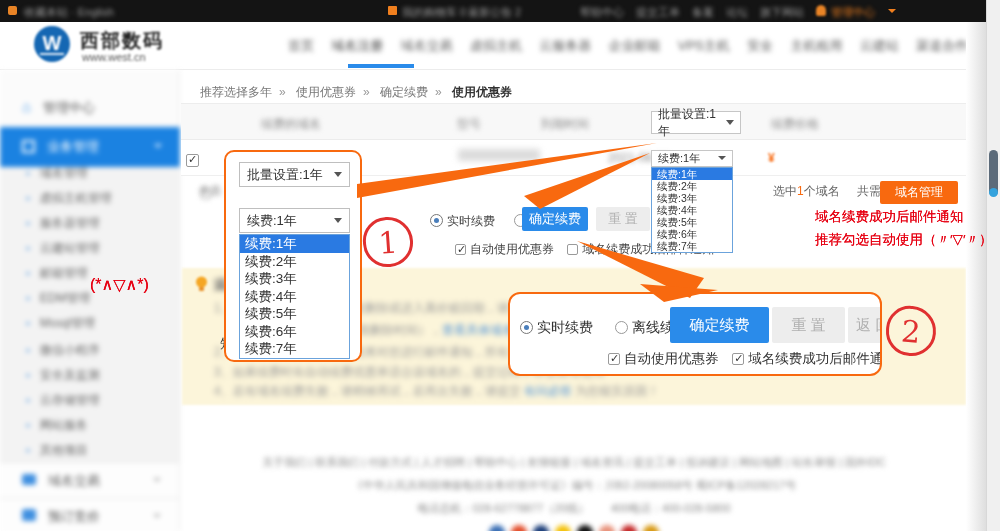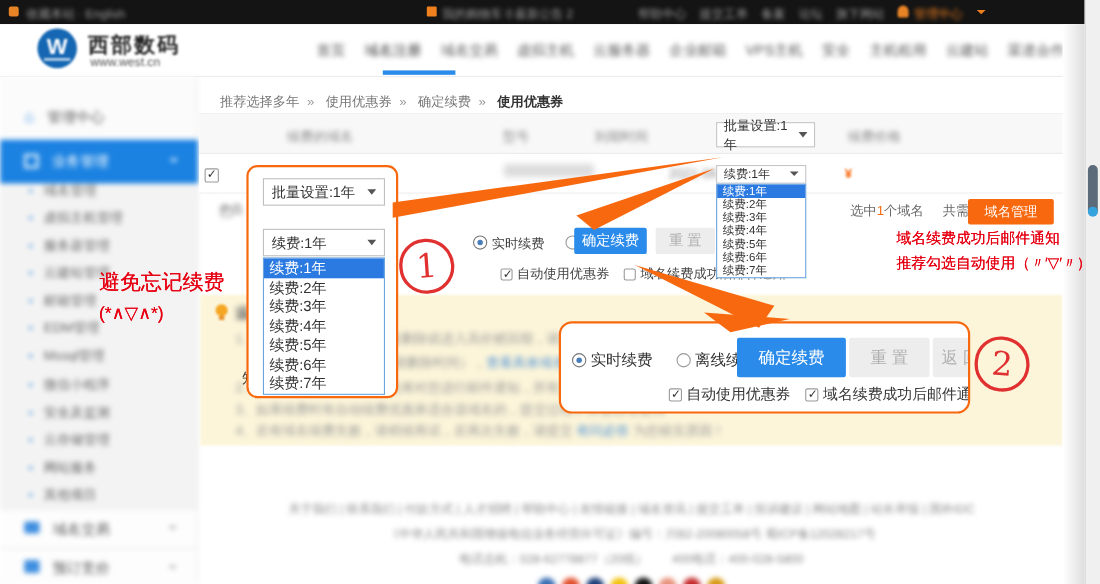--- a/index.html
+++ b/index.html
@@ -322,21 +322,20 @@
       <span class="cb on" style="width:12px;height:12px;"></span><span class="lbl">自动使用优惠券</span>
       <span class="cb on" style="width:12px;height:12px;margin-left:6px;"></span><span class="lbl">域名续费成功后邮件通知我</span>
     </div>
   </div>
 
   
   <div class="circle" style="left:363px;top:217px;">1</div>
   <div class="circle" style="left:886px;top:306px;transform:rotate(5deg);">2</div>
 
   
-  <div class="ann" style="left:90px;top:244px;font-size:19px;">避免忘记续费</div>
   <div class="ann" style="left:90px;top:275px;font-size:16px;">(*∧▽∧*)</div>
   <div class="ann" style="left:815px;top:208px;font-size:13.5px;">域名续费成功后邮件通知</div>
   <div class="ann" style="left:815px;top:231px;font-size:13.5px;">推荐勾选自动使用（〃′▽′〃）</div>
 
   
   <div class="edge"></div>
   <div class="sbar">
     <div class="sthumb"></div>
     <div class="sdot"></div>
   </div>

